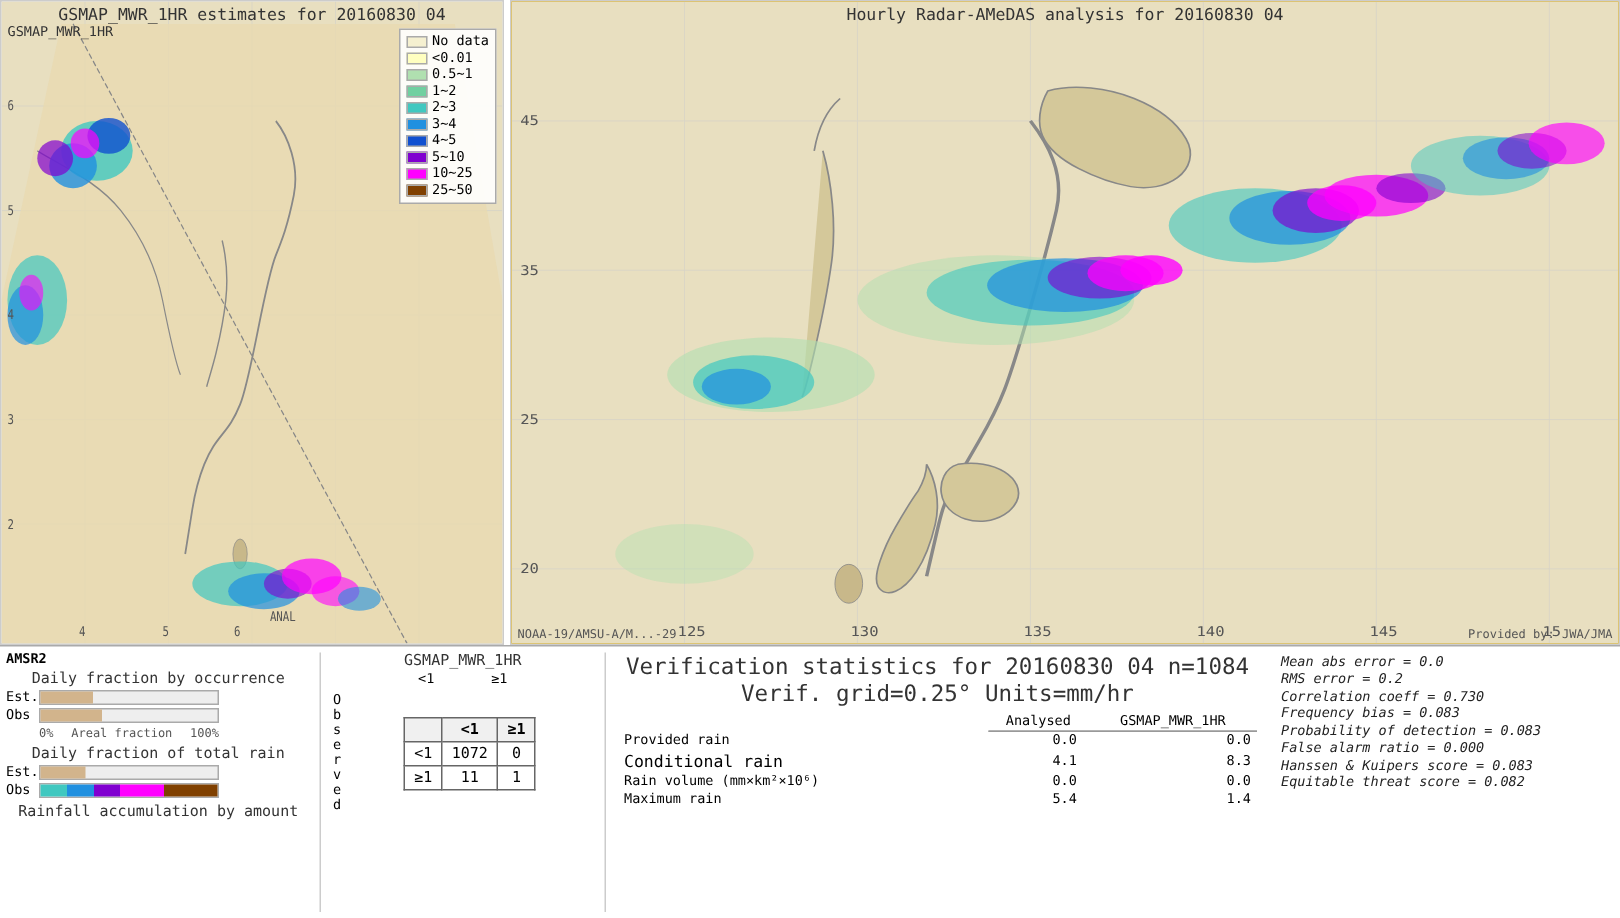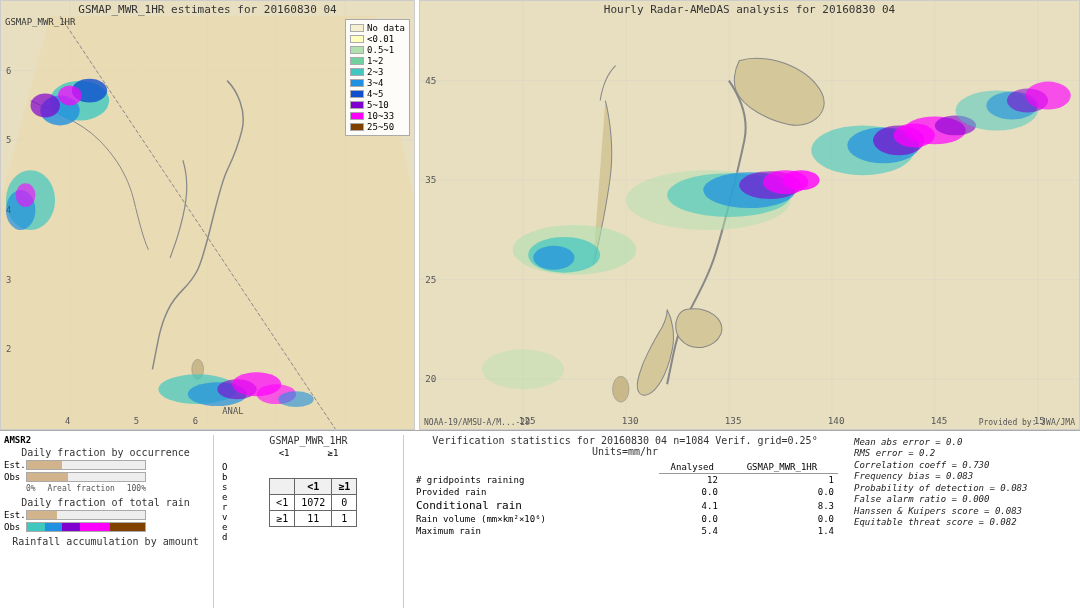--- a/index.html
+++ b/index.html
@@ -16,21 +16,21 @@
       flex-direction: column;
       width: 1080px;
       height: 612px;
     }
     .top-row {
       display: flex;
       flex-direction: row;
       height: 430px;
     }
     .left-panel {
-      width: 415px;
+      width: 336px;
       height: 430px;
       position: relative;
       border: 1px solid #ccc;
       background: #f5f0e0;
       overflow: hidden;
     }
     .right-panel {
       flex: 1;
       height: 430px;
       position: relative;
@@ -143,21 +143,21 @@
     .confusion-table td, .confusion-table th {
       border: 1px solid #666;
       padding: 2px 6px;
       text-align: center;
       font-size: 10px;
     }
     .confusion-table th {
       background: #f0f0f0;
     }
     .verif-title {
-      font-size: 10px;
+      font-size: 15px;
       text-align: center;
       color: #333;
       margin-bottom: 4px;
     }
     .verif-table {
       border-collapse: collapse;
       width: 100%;
       font-size: 9px;
     }
     .verif-table td {
@@ -310,21 +310,21 @@
         <div class="legend-item">
           <div class="legend-color" style="background:#1050d0;"></div>
           <span>4~5</span>
         </div>
         <div class="legend-item">
           <div class="legend-color" style="background:#8000d0;"></div>
           <span>5~10</span>
         </div>
         <div class="legend-item">
           <div class="legend-color" style="background:#ff00ff;"></div>
-          <span>10~33</span>
+          <span>10~25</span>
         </div>
         <div class="legend-item">
           <div class="legend-color" style="background:#804000;"></div>
           <span>25~50</span>
         </div>
       </div>
     </div>
 
     <div class="right-panel">
       <div class="panel-title">Hourly Radar-AMeDAS analysis for 20160830 04</div>
@@ -490,25 +490,20 @@
       <div class="verif-title">Verification statistics for 20160830 04  n=1084  Verif. grid=0.25°  Units=mm/hr</div>
       <table class="verif-table">
         <thead>
           <tr>
             <td style="width:55%;"></td>
             <td class="col-header" style="width:15%;text-align:center;">Analysed</td>
             <td class="col-header" style="width:25%;text-align:center;">GSMAP_MWR_1HR</td>
           </tr>
         </thead>
         <tbody id="verif-tbody">
-        <tr>
-              <td style="font-size: 9px;"># gridpoints raining</td>
-              <td style="text-align: right; font-size: 9px; padding-right: 8px;">12</td>
-              <td style="text-align: right; font-size: 9px;">1</td>
-            </tr>
             <tr>
               <td style="font-size: 9px;">Provided rain</td>
               <td style="text-align: right; font-size: 9px; padding-right: 8px;">0.0</td>
               <td style="text-align: right; font-size: 9px;">0.0</td>
             </tr>
             <tr>
               <td style="font-size: 11px; margin-top: 36px;">Conditional rain</td>
               <td style="text-align: right; font-size: 9px; padding-right: 8px;">4.1</td>
               <td style="text-align: right; font-size: 9px;">8.3</td>
             </tr>

